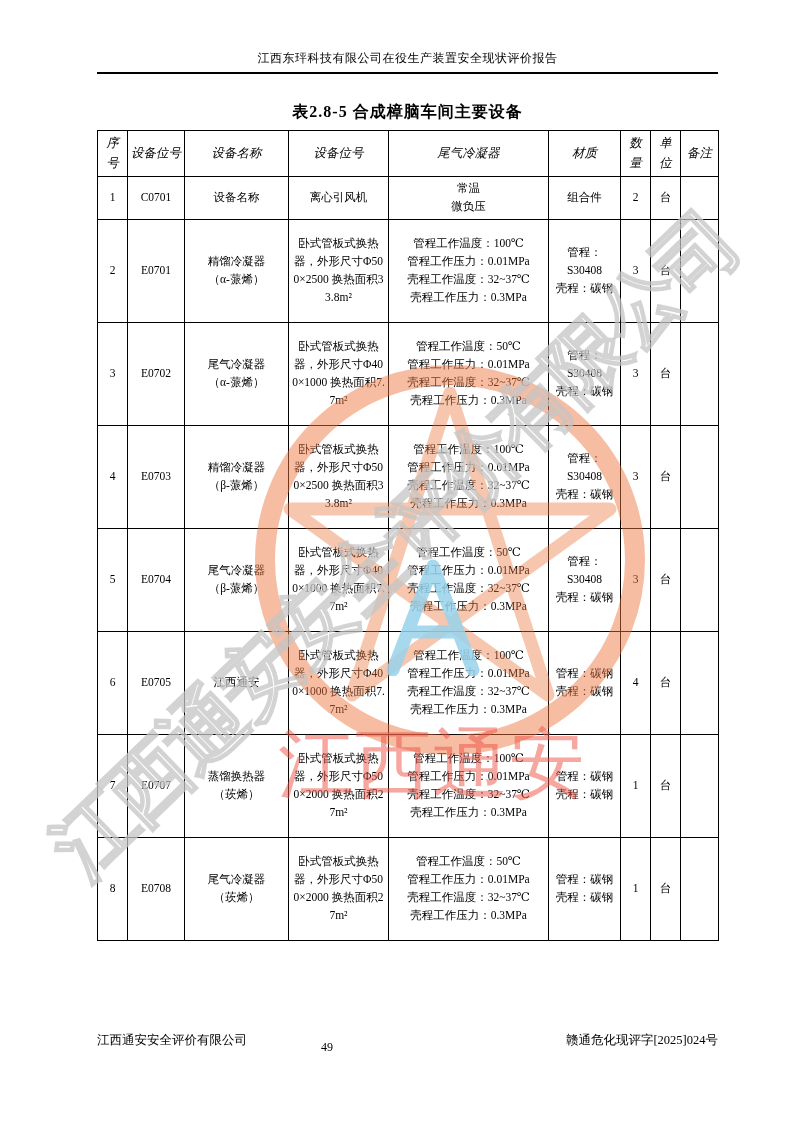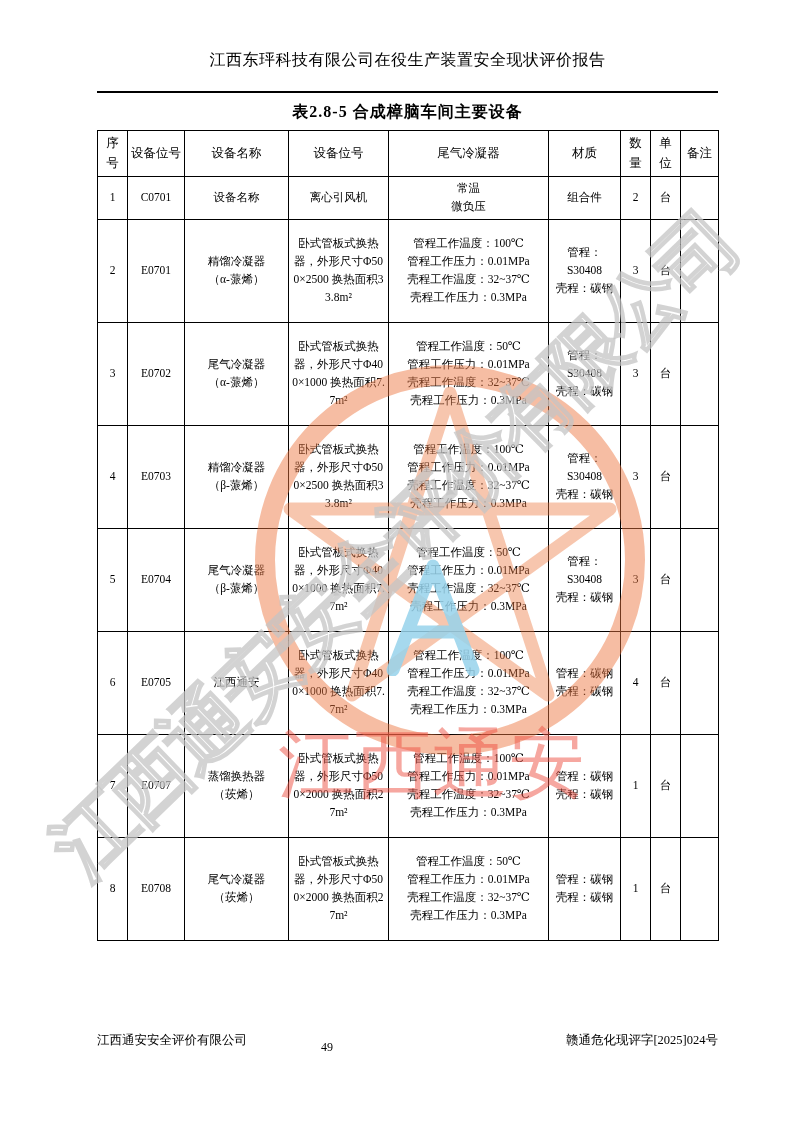--- a/index.html
+++ b/index.html
@@ -3,38 +3,38 @@
 <meta charset="utf-8">
 <style>
   html,body { margin:0; padding:0; }
   body {
     width:793px; height:1122px; position:relative; background:#ffffff;
     font-family:"Liberation Serif","DejaVu Serif",serif; color:#000;
     overflow:hidden;
   }
   .doc-header {
     position:absolute; top:50px; left:97px; width:621px;
-    text-align:center; font-size:16px; letter-spacing:0.5px;
-    padding-bottom:20px; border-bottom:2px solid #000;
+    text-align:center; font-size:12px; letter-spacing:0.5px;
+    padding-bottom:5px; border-bottom:2px solid #000;
   }
   .table-title {
     position:absolute; top:102px; left:97px; width:621px;
     text-align:center; font-size:16px; font-weight:bold; letter-spacing:1px;
   }
   table.equip-table {
     position:absolute; top:130px; left:97px; width:621px;
     border-collapse:collapse; table-layout:fixed; font-size:11.5px;
   }
   .equip-table th, .equip-table td {
     border:1px solid #000; text-align:center; vertical-align:middle;
     padding:2px 3px; white-space:pre-line; line-height:1.55;
     overflow:hidden; word-break:break-all;
   }
   .equip-table th { font-weight:normal; font-size:12.5px; }
-  .equip-table thead tr { height:46px; }
+  .equip-table thead tr { height:46px;font-style:italic; }
   .equip-table tbody tr { height:103px; }
   .equip-table tbody tr:first-child { height:43px; }
   .doc-footer {
     position:absolute; top:1032px; left:97px; width:621px;
     font-size:12.5px; display:flex; justify-content:space-between;
   }
   .page-num {
     position:absolute; top:1040px; left:0; width:654px;
     text-align:center; font-size:12px;
   }

